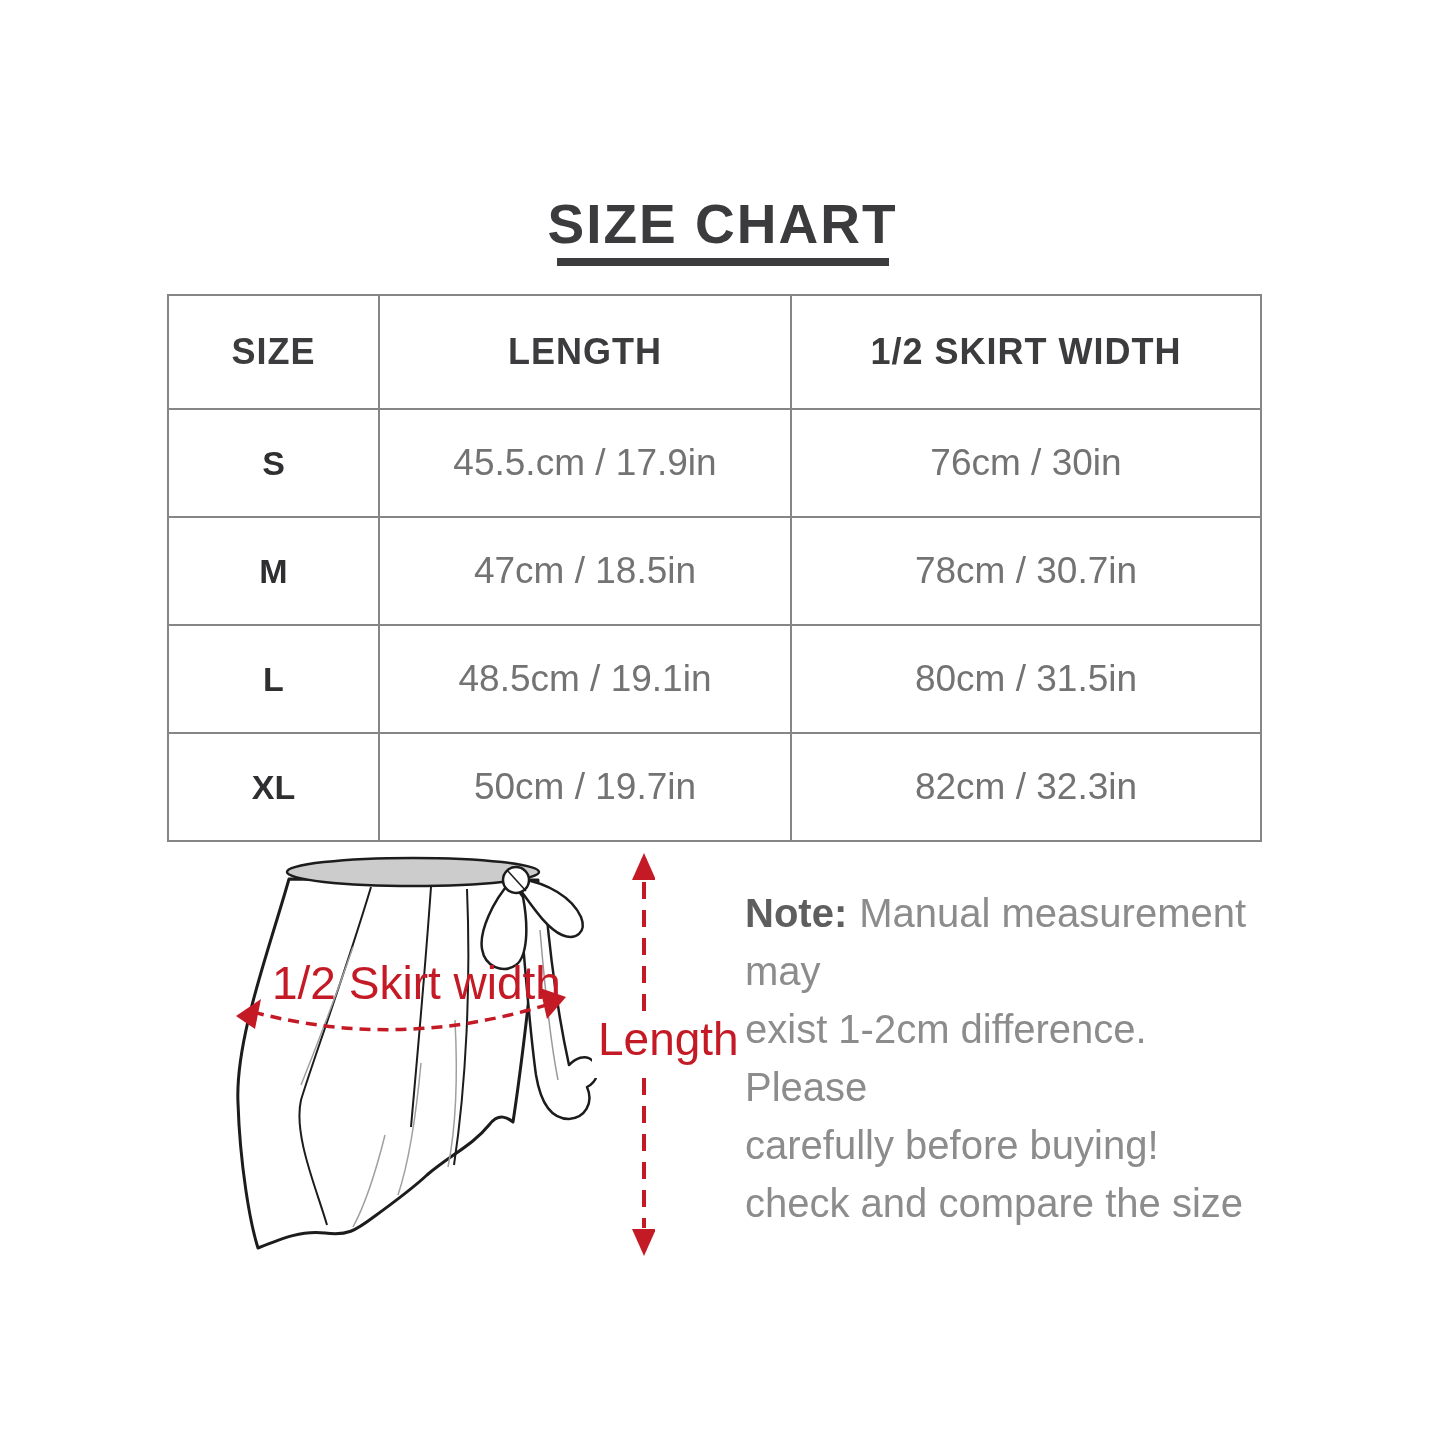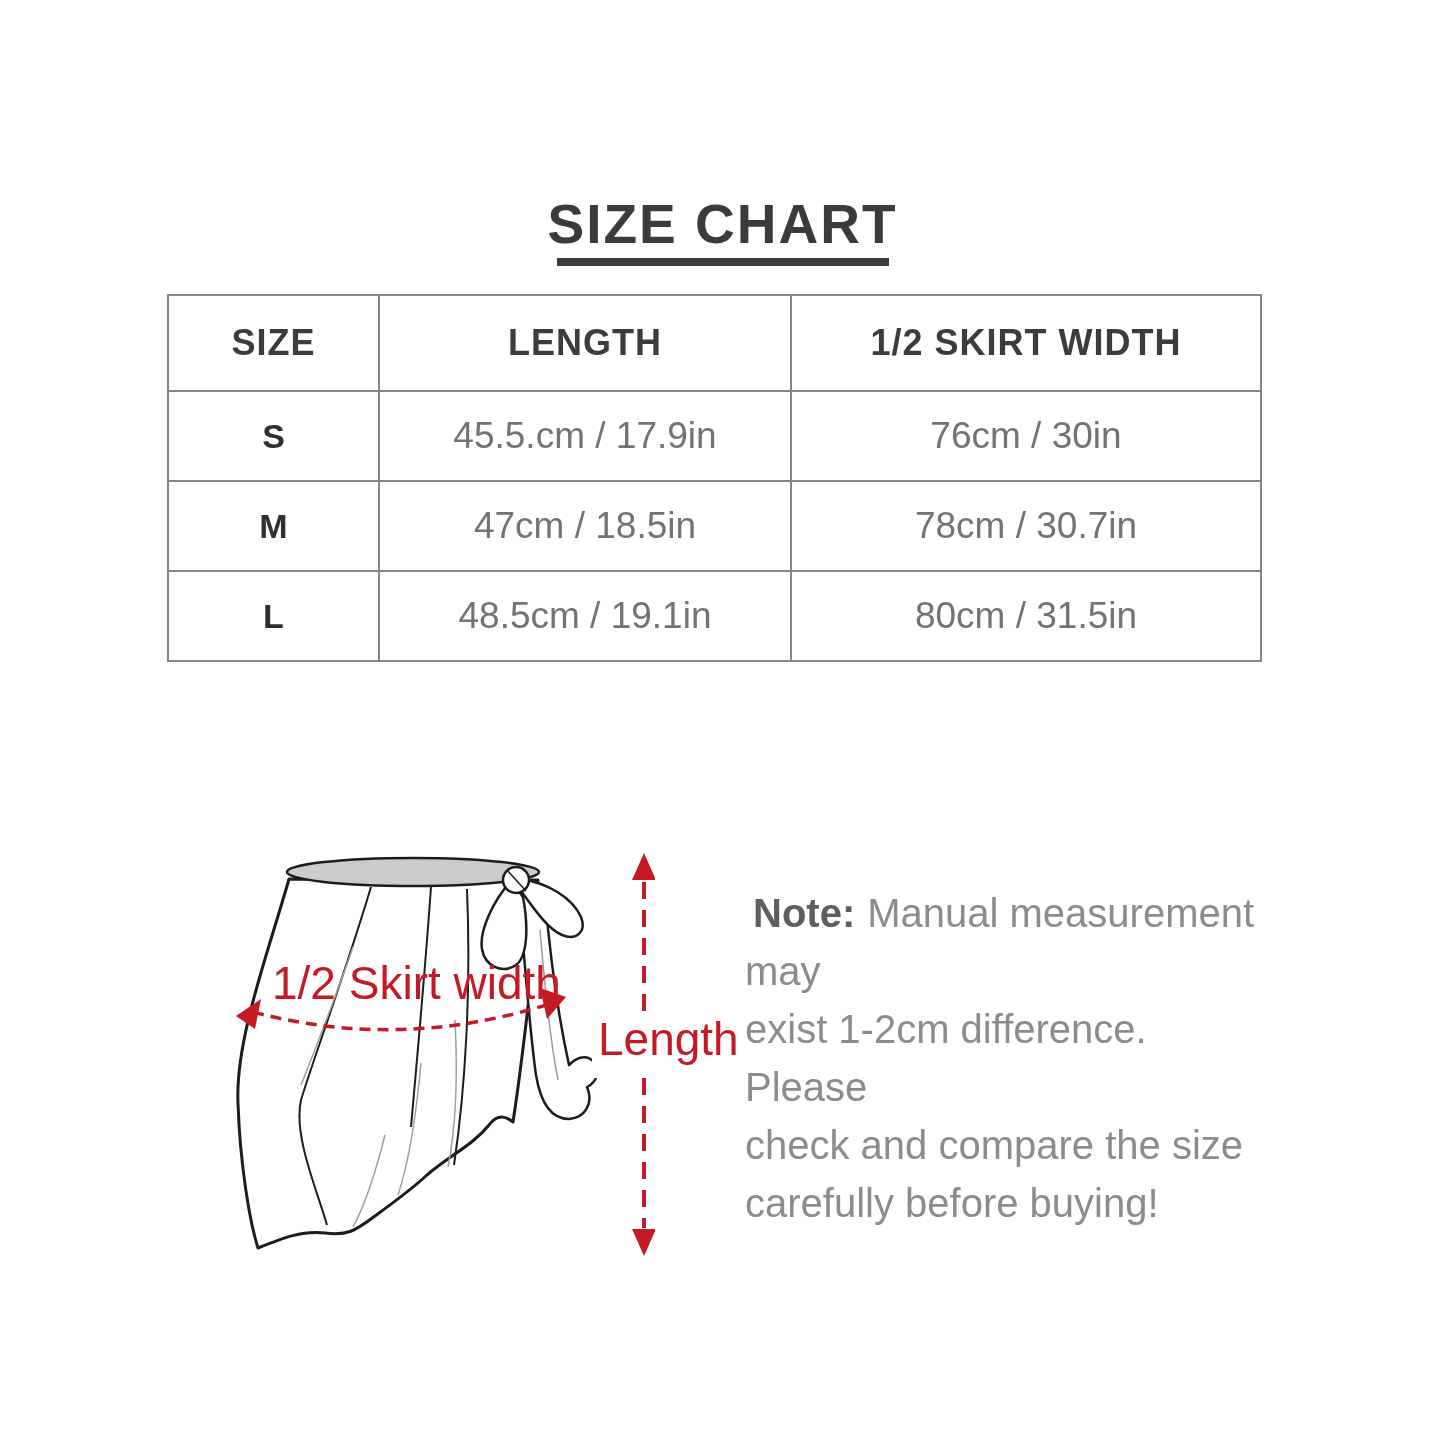--- a/index.html
+++ b/index.html
@@ -17,38 +17,38 @@
     letter-spacing:2px;color:#3b3b3d;
   }
   .title-underline{width:332px;height:8px;background:#3b3b3d;margin:6px auto 0;}
   
   table.size-table{
     position:absolute;left:167px;top:294px;
     border-collapse:collapse;table-layout:fixed;
   }
   table.size-table th,table.size-table td{
     border:2px solid #868686;text-align:center;vertical-align:middle;
-    padding:8px;
+    padding:17px;
   }
   table.size-table th{height:78px;font-size:36px;font-weight:bold;color:#3c3c3e;letter-spacing:1px;}
   table.size-table td{height:72px;font-size:37px;color:#737373;}
   table.size-table td.size-cell{font-size:34px;font-weight:bold;color:#2f2f31;}
   
   .diagram-svg{position:absolute;left:225px;top:835px;width:430px;height:480px;}
   .red-label{
     position:absolute;color:#c41a26;line-height:1;white-space:nowrap;
   }
   .skirt-width-label{left:272px;top:960px;font-size:46px;}
   .length-label{left:592px;top:1014px;font-size:46px;background:#ffffff;padding:2px 6px 16px 6px;}
   
   .note-block{
     position:absolute;left:745px;top:884px;width:520px;
     font-size:40px;line-height:58px;color:#8c8c8c;
   }
-  .note-prefix{font-weight:bold;color:#5e5e5e;margin-right:12px;margin-left:8px;}
+  .note-prefix{font-weight:bold;color:#5e5e5e;margin-right:12px;}
 </style>
 </head>
 <body>
 
 <div class="page">
 
   <div class="title-wrap">
     <h1>SIZE CHART</h1>
     <div class="title-underline"></div>
   </div>
@@ -74,20 +74,25 @@
       </tr>
       <tr>
         <td class="size-cell">M</td>
         <td>47cm / 18.5in</td>
         <td>78cm / 30.7in</td>
       </tr>
       <tr>
         <td class="size-cell">L</td>
         <td>48.5cm / 19.1in</td>
         <td>80cm / 31.5in</td>
+      </tr>
+      <tr>
+        <td class="size-cell">XL</td>
+        <td>50cm / 19.7in</td>
+        <td>82cm / 32.3in</td>
       </tr>
     </tbody>
   </table>
 
   <svg class="diagram-svg" viewBox="0 0 430 480">
 
     <g>
       <path d="M 64,44
                C 44,115 10,205 13,268
                C 15,330 25,388 33,413
@@ -135,17 +140,17 @@
       <polygon points="419,421 407,394 431,394" fill="#c41a26"></polygon>
     </g>
   </svg>
 
   <div class="red-label skirt-width-label">1/2 Skirt width</div>
   <div class="red-label length-label">Length</div>
 
   <div class="note-block">
     <div class="note-line"><span class="note-prefix">Note:</span><span>Manual measurement may</span></div>
     <div class="note-line">exist 1-2cm difference. Please</div>
+    <div class="note-line">carefully before buying!</div>
     <div class="note-line">check and compare the size</div>
-    <div class="note-line">carefully before buying!</div>
   </div>
 
 </div>
 
 </body></html>

